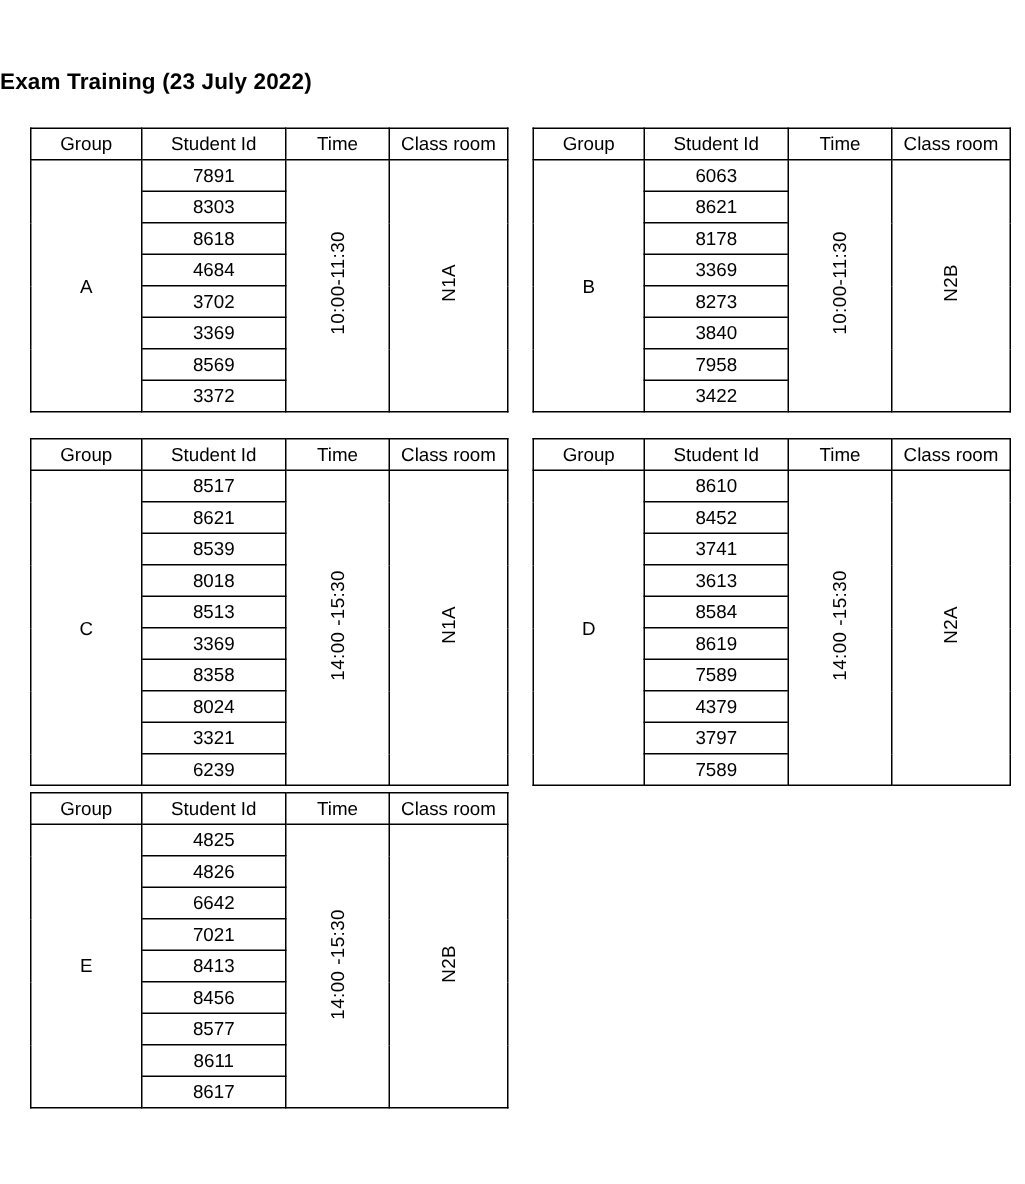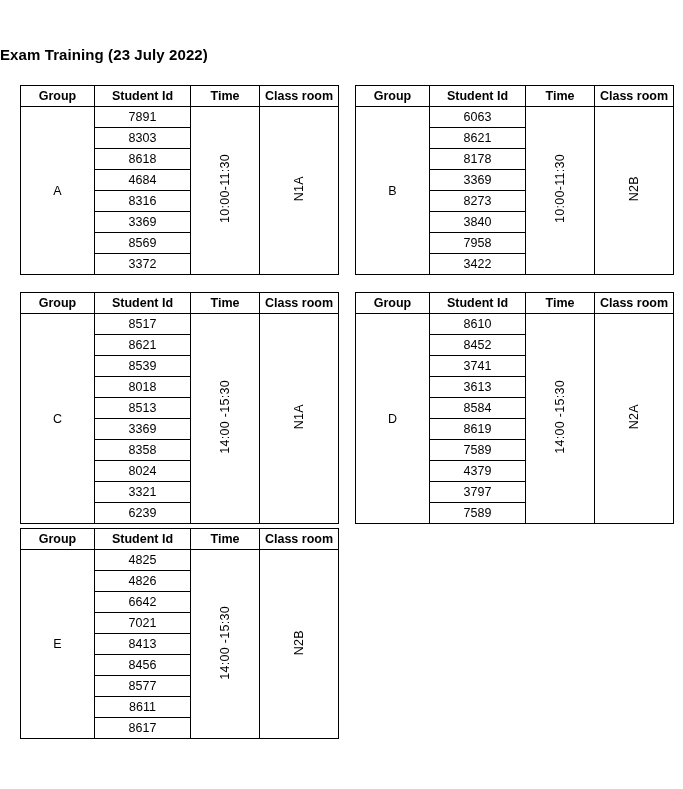--- a/index.html
+++ b/index.html
@@ -34,21 +34,21 @@
   .grp-table td, .grp-table th {
     border: 1px solid #000000;
     font-size: 12.5px;
     font-weight: normal;
     padding: 0;
     text-align: center;
     vertical-align: middle;
     background: #ffffff;
   }
   .grp-table th {
-    font-weight: bold;
+    font-weight: normal;
     height: 20px;
     font-size: 12.5px;
   }
   .col-group { width: 73px; }
   .col-sid   { width: 95px; }
   .col-time  { width: 68px; }
   .col-room  { width: 78px; }
 
   .cell-id { height: 20px; margin-left: 28px; }
   .cell-group, .cell-time, .cell-room {
@@ -91,21 +91,21 @@
         <tr>
           <td class="col-sid cell-id">8303</td>
         </tr>
         <tr>
           <td class="col-sid cell-id">8618</td>
         </tr>
         <tr>
           <td class="col-sid cell-id">4684</td>
         </tr>
         <tr>
-          <td class="col-sid cell-id">8316</td>
+          <td class="col-sid cell-id">3702</td>
         </tr>
         <tr>
           <td class="col-sid cell-id">3369</td>
         </tr>
         <tr>
           <td class="col-sid cell-id">8569</td>
         </tr>
         <tr>
           <td class="col-sid cell-id">3372</td>
         </tr>

